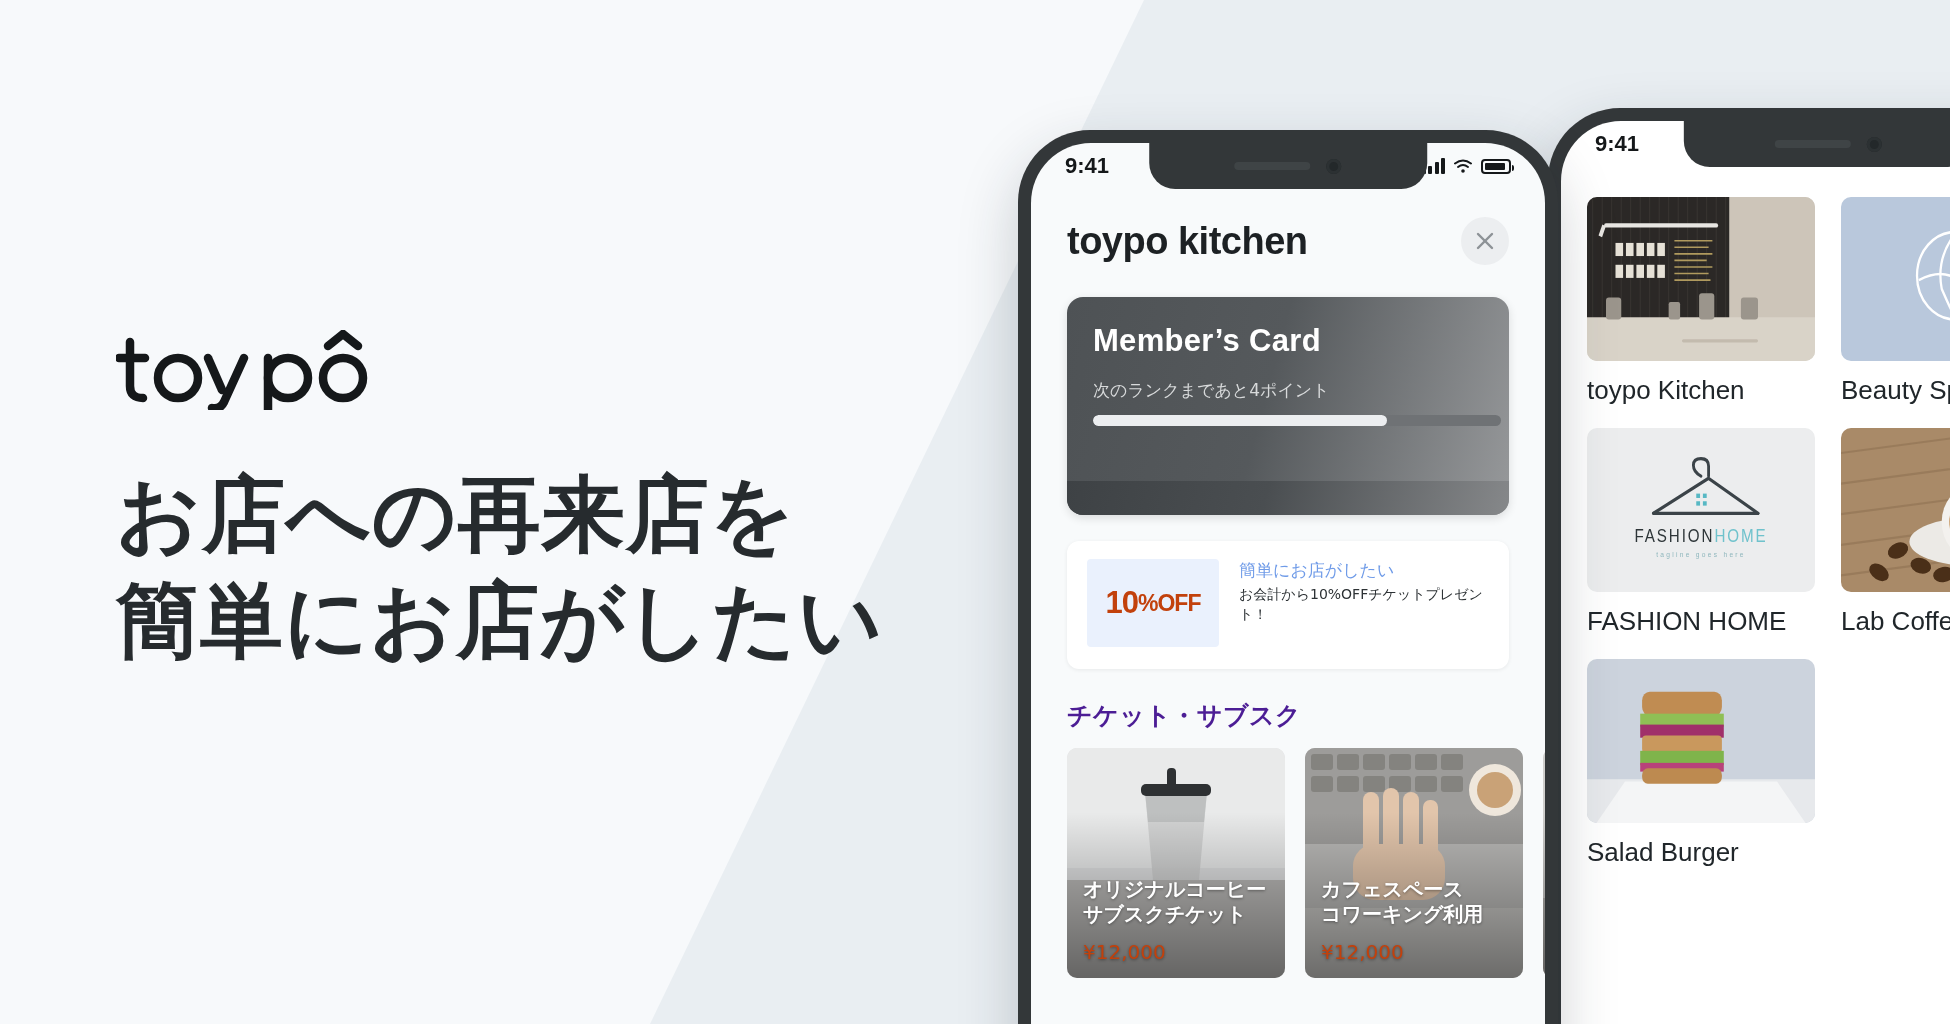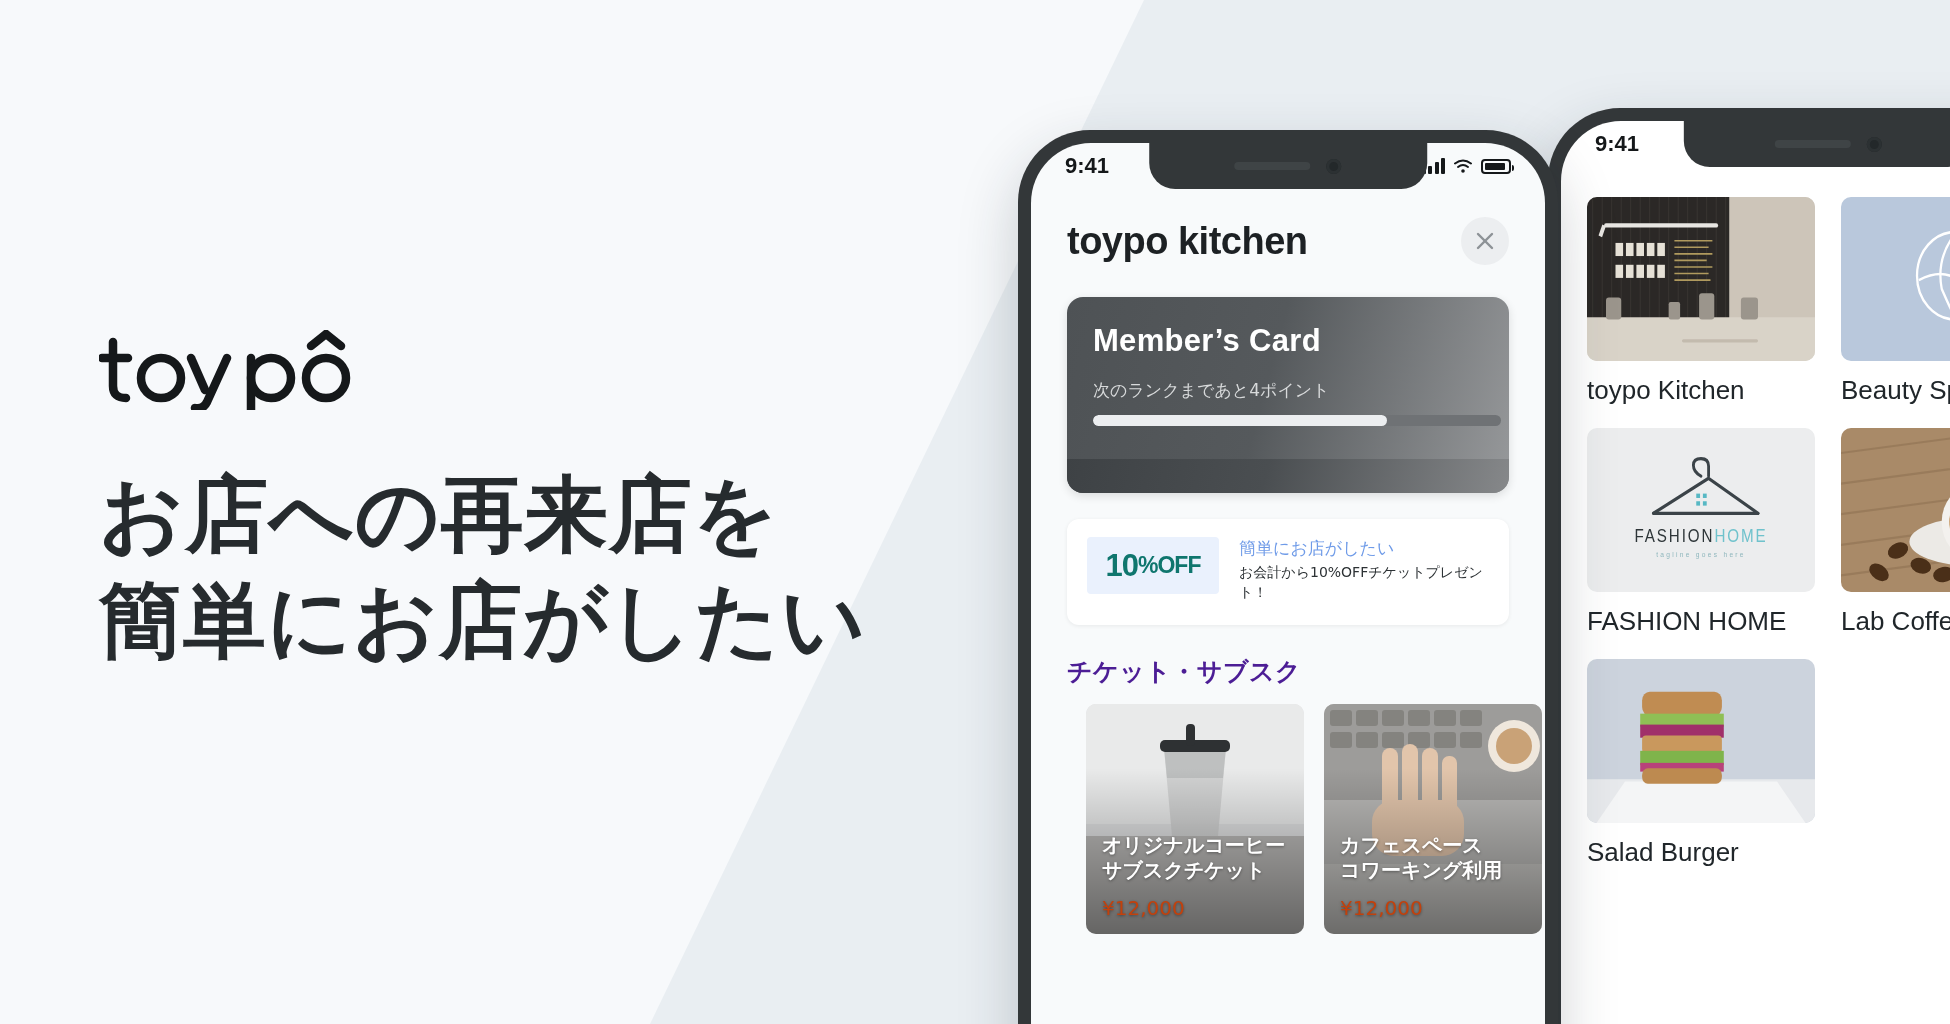--- a/index.html
+++ b/index.html
@@ -13,21 +13,21 @@
   
   #bg-shape {
     position:absolute; top:0; right:0; width:1300px; height:1024px;
     background:#e9eef2;
     clip-path: polygon(38% 0%, 100% 0%, 100% 100%, 0% 100%);
     z-index:0;
   }
 
   
   #hero {
-    position:absolute; left:99px; top:0; width:820px; height:1024px;
+    position:absolute; left:116px; top:0; width:820px; height:1024px;
     z-index:5; display:flex; flex-direction:column; justify-content:center;
     padding-bottom:20px;
   }
   #logo { height:80px; margin-bottom:52px; }
   #logo svg { display:block; }
 
   #headline {
     font-size:83px; font-weight:700; color:#262b2e;
     line-height:1.28; letter-spacing:1px;
     font-family:"DejaVu Sans","Liberation Sans",sans-serif;
@@ -100,58 +100,58 @@
     padding:74px 36px 0 36px;
   }
   .app-title { font-size:38px; font-weight:700; color:#1d2124; letter-spacing:-.5px; }
   .close-btn {
     width:48px; height:48px; border-radius:50%; background:#eceef0;
     display:flex; align-items:center; justify-content:center;
   }
   .close-btn svg { display:block; }
 
   .member-card {
-    margin:32px 36px 0 36px; height:196px; border-radius:16px;
+    margin:32px 36px 0 36px; height:218px; border-radius:16px;
     background:linear-gradient(105deg,#4e5255 0%,#55595c 45%,#97999b 100%);
     padding:26px 8px 0 26px; position:relative; overflow:hidden;
     box-shadow:0 3px 10px rgba(0,0,0,.12);
   }
   .member-card::after{
     content:""; position:absolute; left:0; right:0; bottom:0; height:34px;
     background:linear-gradient(105deg,#3e4245 0%,#4a4e51 45%,#86888a 100%);
   }
   .mc-title { font-size:31px; font-weight:700; color:#fff; letter-spacing:.3px; }
   .mc-sub { margin-top:20px; font-size:17px; color:#d8dadb;
             font-family:"DejaVu Sans","Liberation Sans",sans-serif;}
   .mc-progress { margin-top:13px; height:11px; border-radius:6px; background:#6f7275; overflow:hidden; }
   .mc-progress b { display:block; height:100%; background:#eceef0; border-radius:6px; }
 
   .coupon {
     margin:26px 36px 0 36px; background:#fff; border-radius:12px;
     display:flex; gap:20px; padding:18px 20px 22px 20px;
     box-shadow:0 1px 4px rgba(0,0,0,.07);
   }
   .coupon-badge {
-    flex:0 0 132px; height:57px; background:#eaf1fd; border-radius:4px;
+    flex:0 0 132px; height:88px; background:#eaf1fd; border-radius:4px;
     display:flex; align-items:center; justify-content:center;
-    color:#0f766e; font-weight:700; letter-spacing:-1px; white-space:nowrap;
+    color:#c2410c; font-weight:700; letter-spacing:-1px; white-space:nowrap;
   }
   .coupon-badge .big { font-size:31px; }
   .coupon-badge .sm  { font-size:23px; }
   .coupon-body { flex:1; min-width:0; }
   .coupon-tag { font-size:17px; color:#6f9be8; margin-bottom:3px;
                 font-family:"DejaVu Sans","Liberation Sans",sans-serif;}
   .coupon-desc{ font-size:14px; color:#2d3235; line-height:1.42;
                 font-family:"DejaVu Sans","Liberation Sans",sans-serif;}
 
   .section-title {
     margin:30px 36px 16px 36px; font-size:25px; font-weight:700; color:#4c1d95;
     letter-spacing:.5px; font-family:"DejaVu Sans","Liberation Sans",sans-serif;
   }
-  .ticket-row { display:flex; gap:20px; padding:0 0 0 55px; }
+  .ticket-row { display:flex; gap:20px; padding:0 0 0 36px; }
   .ticket {
     flex:0 0 218px; height:230px; border-radius:10px; overflow:hidden;
     position:relative; display:flex; flex-direction:column; justify-content:flex-end;
     padding:0 16px 14px 16px;
   }
   .ticket .ph { position:absolute; inset:0; z-index:0; }
   .ticket .shade { position:absolute; inset:0; z-index:1;
     background:linear-gradient(180deg,rgba(0,0,0,0) 28%,rgba(0,0,0,.45) 100%); }
   .ticket .tname { position:relative; z-index:2; color:#fff; font-size:20px;
     font-weight:700; line-height:1.25; text-shadow:0 1px 3px rgba(0,0,0,.4);

